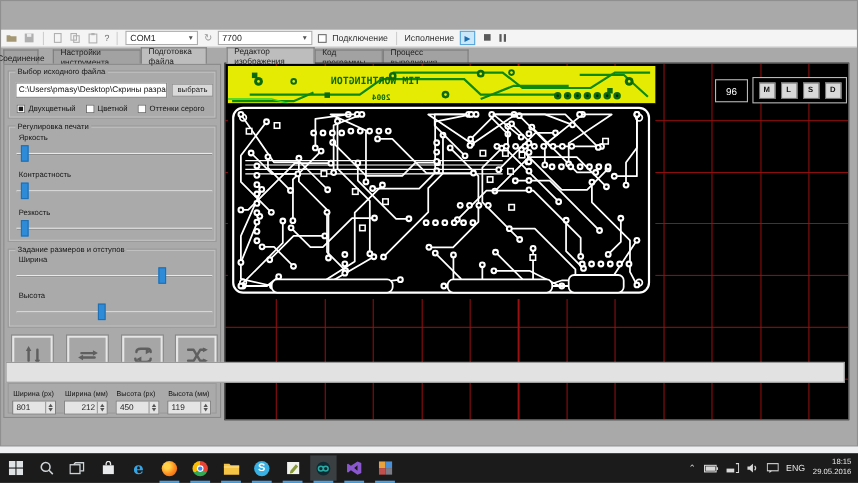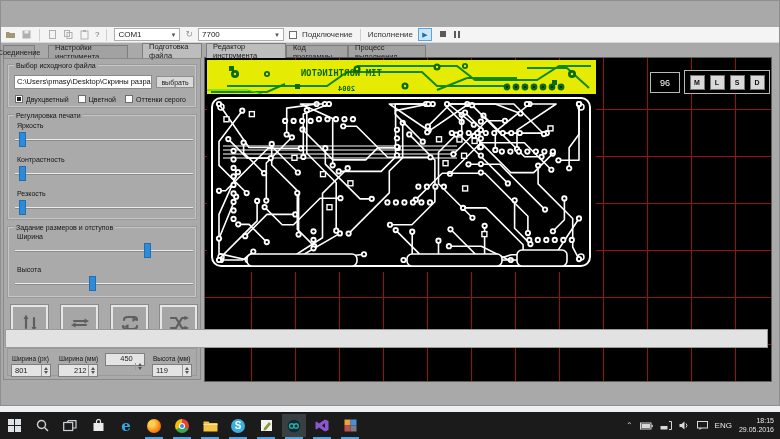--- a/index.html
+++ b/index.html
@@ -174,26 +174,26 @@
           <i></i>
         </span>
     </div>
 
     <div class="tab" style="left:2px;  width:32px;">
         <span>Соединение</span>
       </div>
     <div class="tab" style="left:47px; width:80px;">
         <span>Настройки инструмента</span>
       </div>
-    <div class="tab active" style="left:141px; width:60px;">
+    <div class="tab active" style="left:127px; width:60px;">
         <span>Подготовка файла</span>
       </div>
 
     <div class="tab active" style="left:205px; width:80px;">
-        <span>Редактор инструмента</span>
+        <span>Редактор изображения</span>
       </div>
     <div class="tab" style="left:285px; width:62px;">
         <span>Код программы</span>
       </div>
     <div class="tab" style="left:347px; width:78px;">
         <span>Процесс выполнения</span>
       </div>
 
     <div class="lpanel">
 
@@ -297,21 +297,21 @@
             <i class="dn"></i>
           </span>
         </div>
       <div class="spin" style="left:54px; top:305px;padding-left:15px;">
           <span>212</span>
           <span class="ud">
             <i class="up"></i>
             <i class="dn"></i>
           </span>
         </div>
-      <div class="spin" style="left:101px;top:294px;flex-direction:column;">
+      <div class="spin" style="left:101px;top:305px;">
           <span>450</span>
           <span class="ud">
             <i class="up"></i>
             <i class="dn"></i>
           </span>
         </div>
       <div class="spin" style="left:148px;top:305px;">
           <span>119</span>
           <span class="ud">
             <i class="up"></i>

